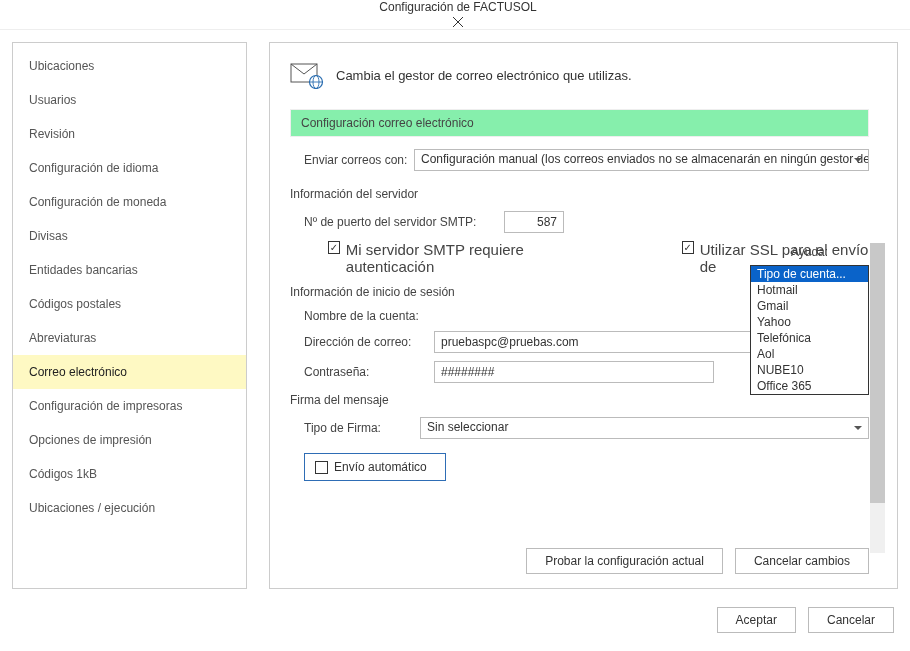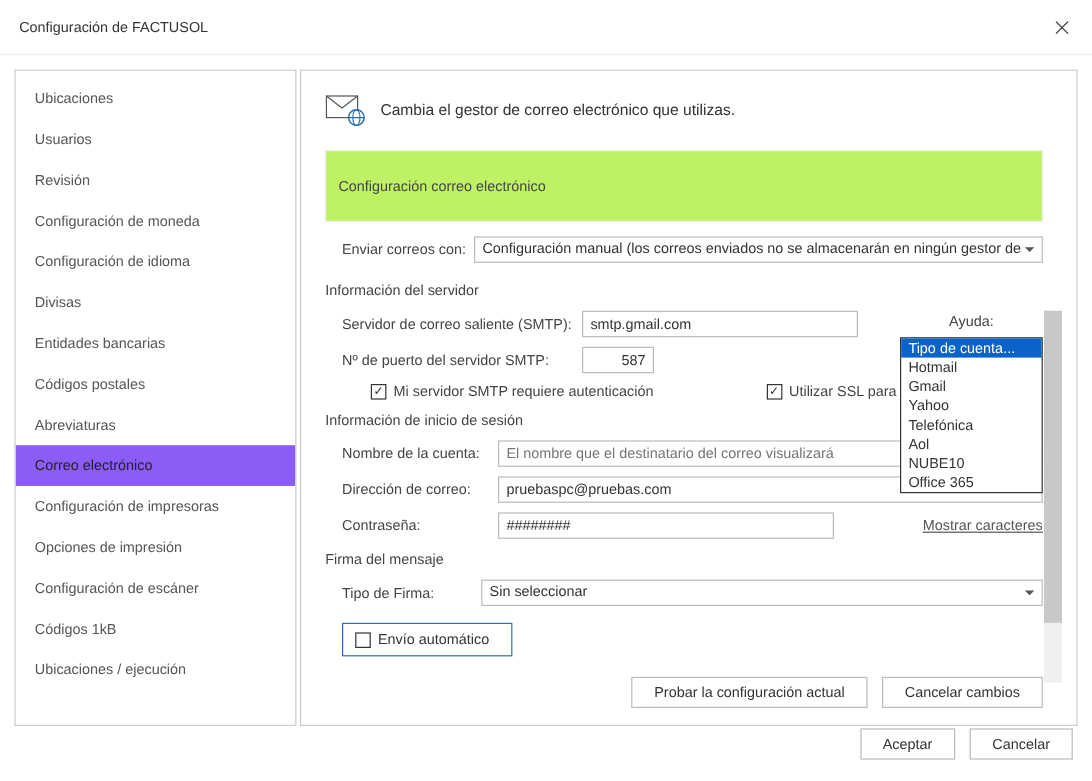--- a/index.html
+++ b/index.html
@@ -7,54 +7,55 @@
       font-family: "Segoe UI", Tahoma, sans-serif;
       font-size: 12px;
       background: #fff;
       color: #333;
       width: 910px;
       height: 651px;
       overflow: hidden;
       position: relative;
     }
     .titlebar {
-      height: 46px;
+      height: 30px;
       display: flex;
       align-items: center;
       justify-content: space-between;
       padding: 0 10px 0 16px;
       border-bottom: 1px solid #eee;
+      flex-direction: column;
     }
     .titlebar-title { font-size: 12px; color: #333; }
     .titlebar-close {
       width: 30px; height: 30px;
       display: flex; align-items: center; justify-content: center;
       cursor: pointer;
       font-size: 14px;
     }
     .container {
       display: flex;
       padding: 12px 12px 6px 12px;
-      gap: 3px;
+      gap: 22px;
       height: 565px;
     }
     .sidebar {
       width: 235px;
       border: 1px solid #ccc;
       padding: 6px 0;
       overflow-y: auto;
     }
     .sidebar-item {
       padding: 10px 16px;
       cursor: pointer;
       color: #555;
       font-size: 12px;
     }
     .sidebar-item.selected {
-      background: #8b5cf6;
+      background: #fef9c3;
       color: #222;
     }
     .main {
       flex: 1;
       border: 1px solid #ccc;
       padding: 20px 28px 14px 20px;
       position: relative;
       overflow: hidden;
     }
     .header-row {
@@ -62,23 +63,23 @@
       align-items: center;
       gap: 14px;
       margin-bottom: 22px;
     }
     .mail-icon {
       width: 32px; height: 24px;
       position: relative;
     }
     .header-text { font-size: 13px; color: #333; }
     .section-header {
-      background: #bef264;
+      background: #86efac;
       border: 1px solid #eee;
-      padding: 22px 10px;
+      padding: 6px 10px;
       font-size: 12px;
       color: #444;
       margin-bottom: 12px;
     }
     .form-row {
       display: flex;
       align-items: center;
       margin-bottom: 8px;
       padding-left: 14px;
     }
@@ -121,23 +122,23 @@
       border-right: 4px solid transparent;
       border-top: 4px solid #555;
     }
     .section-title {
       font-size: 12px;
       color: #444;
       margin: 16px 0 10px 0;
     }
     .checkbox-row {
       display: flex;
-      align-items: flex-end;
+      align-items: flex-start;
       gap: 6px;
-      font-size: 12px;
+      font-size: 15px;
       color: #444;
       padding-left: 24px;
     }
     .checkbox {
       width: 13px; height: 13px;
       border: 1px solid #333;
       display: inline-flex;
       align-items: center;
       justify-content: center;
       font-size: 10px;
@@ -239,30 +240,29 @@
         <line x1="11" y1="1" x2="1" y2="11" stroke="#333" stroke-width="1"></line>
       </svg>
   </div>
 </div>
 
 <div class="container">
   <div class="sidebar">
     <div class="sidebar-item">Ubicaciones</div>
     <div class="sidebar-item">Usuarios</div>
     <div class="sidebar-item">Revisión</div>
+    <div class="sidebar-item">Configuración de idioma</div>
     <div class="sidebar-item">Configuración de moneda</div>
-    <div class="sidebar-item">Configuración de idioma</div>
     <div class="sidebar-item">Divisas</div>
     <div class="sidebar-item">Entidades bancarias</div>
     <div class="sidebar-item">Códigos postales</div>
     <div class="sidebar-item">Abreviaturas</div>
     <div class="sidebar-item selected">Correo electrónico</div>
     <div class="sidebar-item">Configuración de impresoras</div>
     <div class="sidebar-item">Opciones de impresión</div>
-    <div class="sidebar-item">Configuración de escáner</div>
     <div class="sidebar-item">Códigos 1kB</div>
     <div class="sidebar-item">Ubicaciones / ejecución</div>
   </div>
 
   <div class="main">
     <div class="header-row">
       <span class="mail-icon">
         <svg width="34" height="26" viewBox="0 0 34 26">
           <rect x="1" y="1" width="26" height="18" fill="none" stroke="#555" stroke-width="1"></rect>
           <polyline points="1,1 14,11 27,1" fill="none" stroke="#555" stroke-width="1"></polyline>
@@ -278,24 +278,20 @@
 
     <div class="form-row">
       <span class="form-label w110">Enviar correos con:</span>
       <div class="select" style="flex:1;">
         <span>Configuración manual (los correos enviados no se almacenarán en ningún gestor de</span>
       </div>
     </div>
 
     <div class="section-title">Información del servidor</div>
 
-    <div class="form-row">
-      <span class="form-label w190">Servidor de correo saliente (SMTP):</span>
-      <input class="input" style="width: 230px;" value="smtp.gmail.com">
-    </div>
 
     <div class="form-row">
       <span class="form-label w190">Nº de puerto del servidor SMTP:</span>
       <input class="input" style="width: 60px; text-align: right;" value="587">
     </div>
 
     <div class="form-row" style="gap:70px;">
       <div class="checkbox-row">
         <span class="checkbox checked"></span>
         <span>Mi servidor SMTP requiere autenticación</span>
@@ -303,21 +299,20 @@
       <div class="checkbox-row">
         <span class="checkbox checked"></span>
         <span>Utilizar SSL para el envío de</span>
       </div>
     </div>
 
     <div class="section-title" style="margin-top:10px;">Información de inicio de sesión</div>
 
     <div class="form-row">
       <span class="form-label w130">Nombre de la cuenta:</span>
-      <input class="input placeholder" style="flex: 1 1 0%;" placeholder="El nombre que el destinatario del correo visualizará">
     </div>
 
     <div class="form-row">
       <span class="form-label w130">Dirección de correo:</span>
       <input class="input" style="flex: 1 1 0%;" value="pruebaspc@pruebas.com">
     </div>
 
     <div class="form-row">
       <span class="form-label w130">Contraseña:</span>
       <input class="input" style="width: 280px;" value="########">

